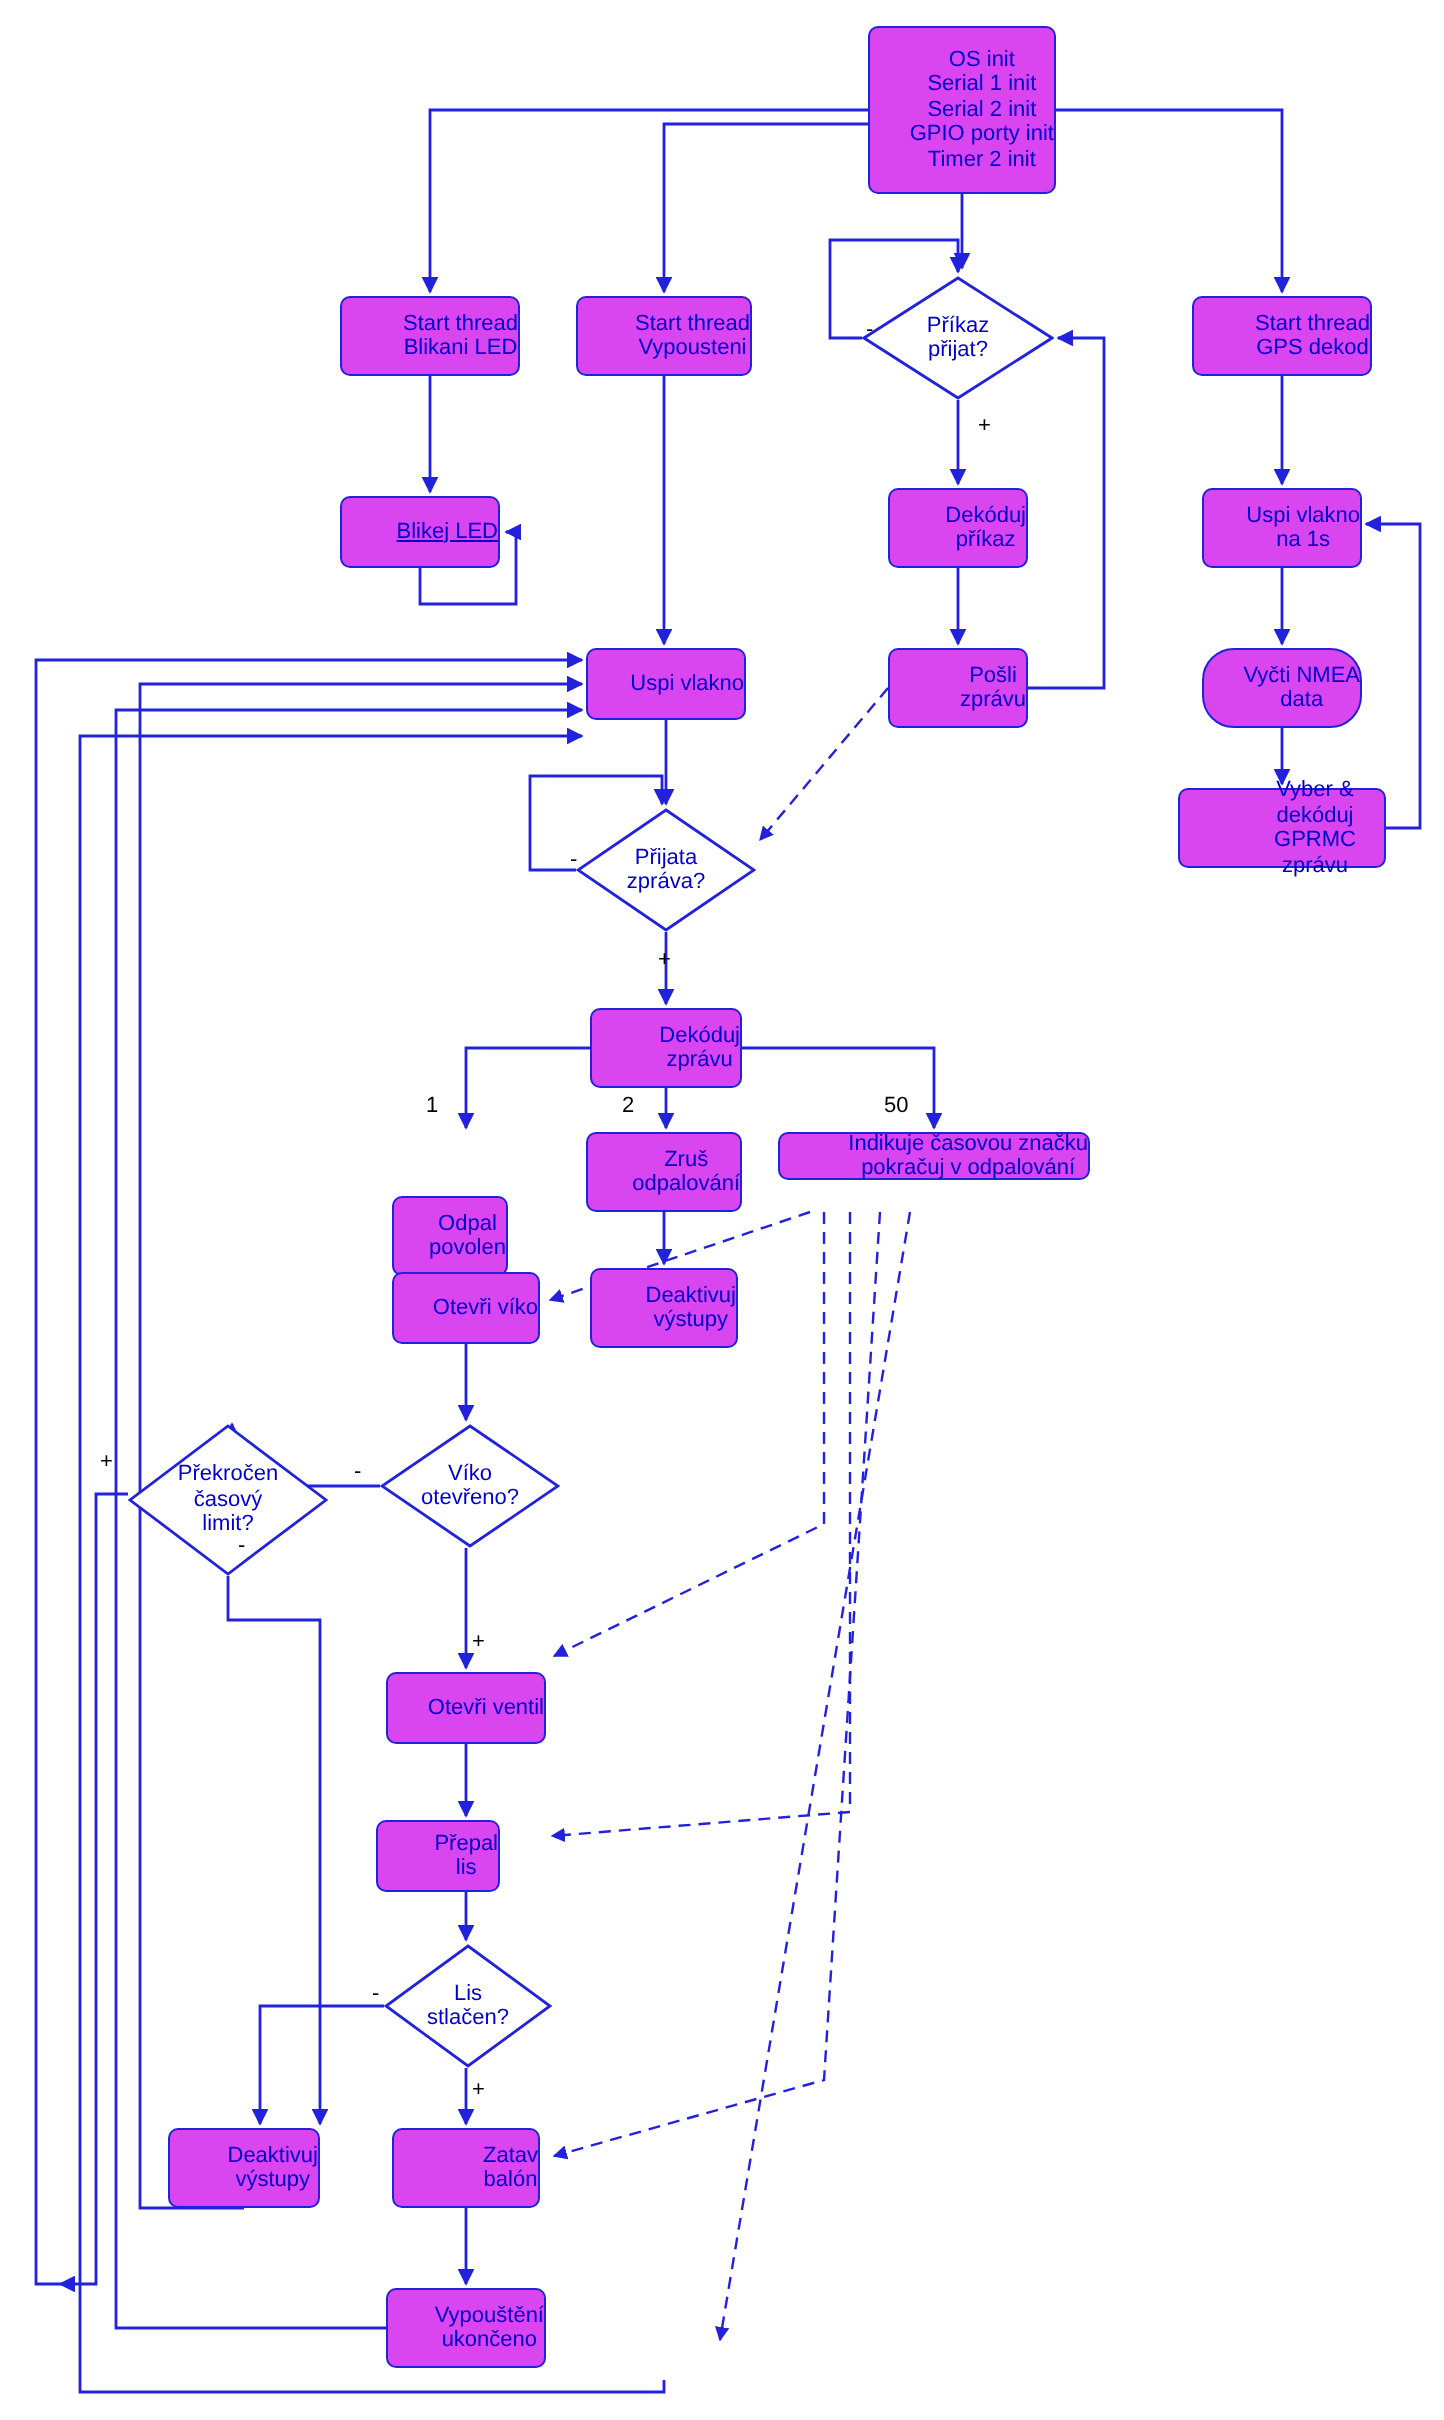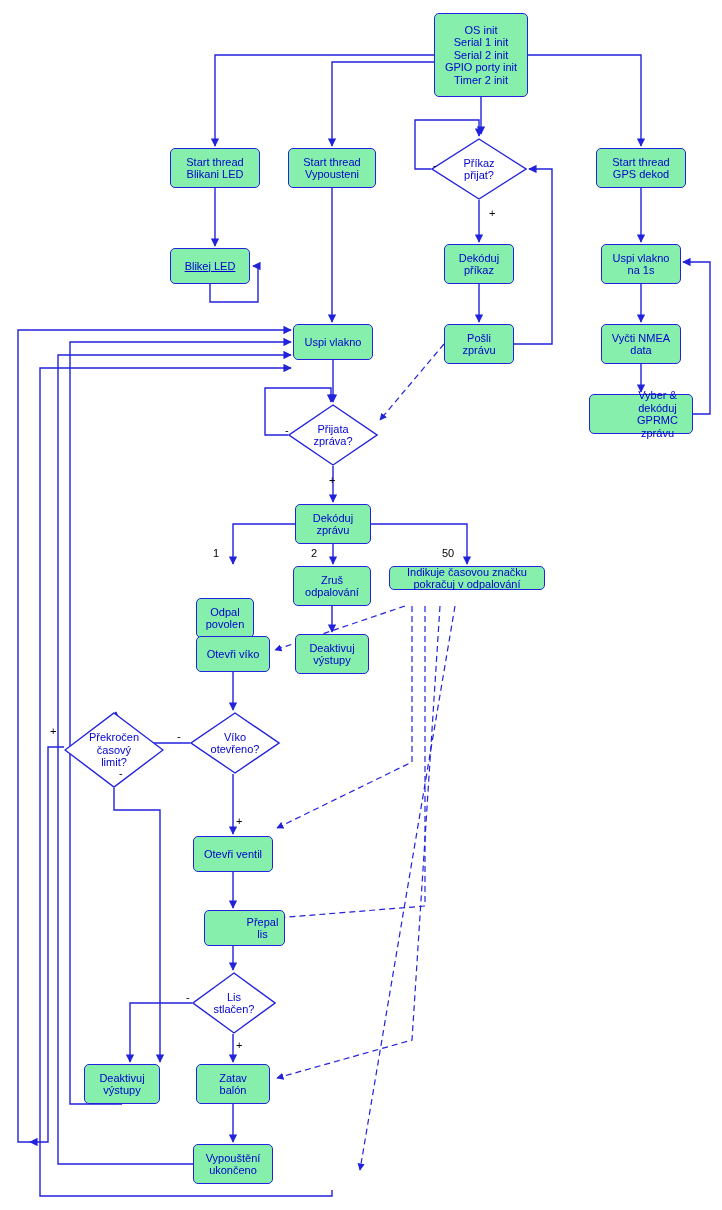--- a/index.html
+++ b/index.html
@@ -33,21 +33,22 @@
     line-height: 12.5px;
     text-align: center;
     display: flex;
     align-items: center;
     justify-content: center;
     white-space: pre-line;
   }
   .node.box {
     border: 1px solid #2222dd;
     border-radius: 5px;
-    background: #86efac;
+    background: #d946ef;
+    justify-content: flex-end;
   }
   .node.diamond {
     border: none;
     background: transparent;
     z-index: 2;
   }
   .diamond .dlabel {
     position: relative;
     z-index: 3;
     color: #0000cc;
@@ -178,21 +179,21 @@
 
   <div class="node box" style="left:444px;top:244px;width:70px;height:40px;"><span>Dekóduj
 příkaz</span></div>
 
   <div class="node box" style="left:601px;top:244px;width:80px;height:40px;"><span>Uspi vlakno
 na 1s</span></div>
 
   <div class="node box" style="left:444px;top:324px;width:70px;height:40px;"><span>Pošli
 zprávu</span></div>
 
-  <div class="node box" style="left:601px;top:324px;width:80px;height:40px;"><span>Vyčti NMEA
+  <div class="node box" style="left:601px;top:324px;width:80px;height:40px;border-radius:16px;"><span>Vyčti NMEA
 data</span></div>
 
   <div class="node box" style="left:293px;top:324px;width:80px;height:36px;"><span>Uspi vlakno</span></div>
 
   <div class="node box" style="left:589px;top:394px;width:104px;height:40px;padding-left:33px;"><span>Vyber &amp; dekóduj
 GPRMC zprávu</span></div>
 
   <div class="node diamond" style="left:288px;top:404px;width:90px;height:62px;">
     <svg class="dshape" viewBox="0 0 90 62" preserveAspectRatio="none">
         <polygon points="45,1 89,31 45,61 1,31" fill="#ffffff" stroke="#2222dd" stroke-width="1.4"></polygon>
@@ -230,21 +231,21 @@
     <svg class="dshape" viewBox="0 0 100 76" preserveAspectRatio="none">
         <polygon points="50,1 99,38 50,75 1,38" fill="#ffffff" stroke="#2222dd" stroke-width="1.4"></polygon>
       </svg>
     <span class="dlabel">Překročen
 časový
 limit?</span>
   </div>
 
   <div class="node box" style="left:193px;top:836px;width:80px;height:36px;"><span>Otevři ventil</span></div>
 
-  <div class="node box" style="left:204px;top:910px;width:81px;height:36px;padding-left:36px;"><span>Přepal lis</span></div>
+  <div class="node box" style="left:188px;top:910px;width:62px;height:36px;padding-left:36px;"><span>Přepal lis</span></div>
 
   <div class="node diamond" style="left:192px;top:972px;width:84px;height:62px;">
     <svg class="dshape" viewBox="0 0 84 62" preserveAspectRatio="none">
         <polygon points="42,1 83,31 42,61 1,31" fill="#ffffff" stroke="#2222dd" stroke-width="1.4"></polygon>
       </svg>
     <span class="dlabel">Lis
 stlačen?</span>
   </div>
 
   <div class="node box" style="left:84px;top:1064px;width:76px;height:40px;"><span>Deaktivuj

